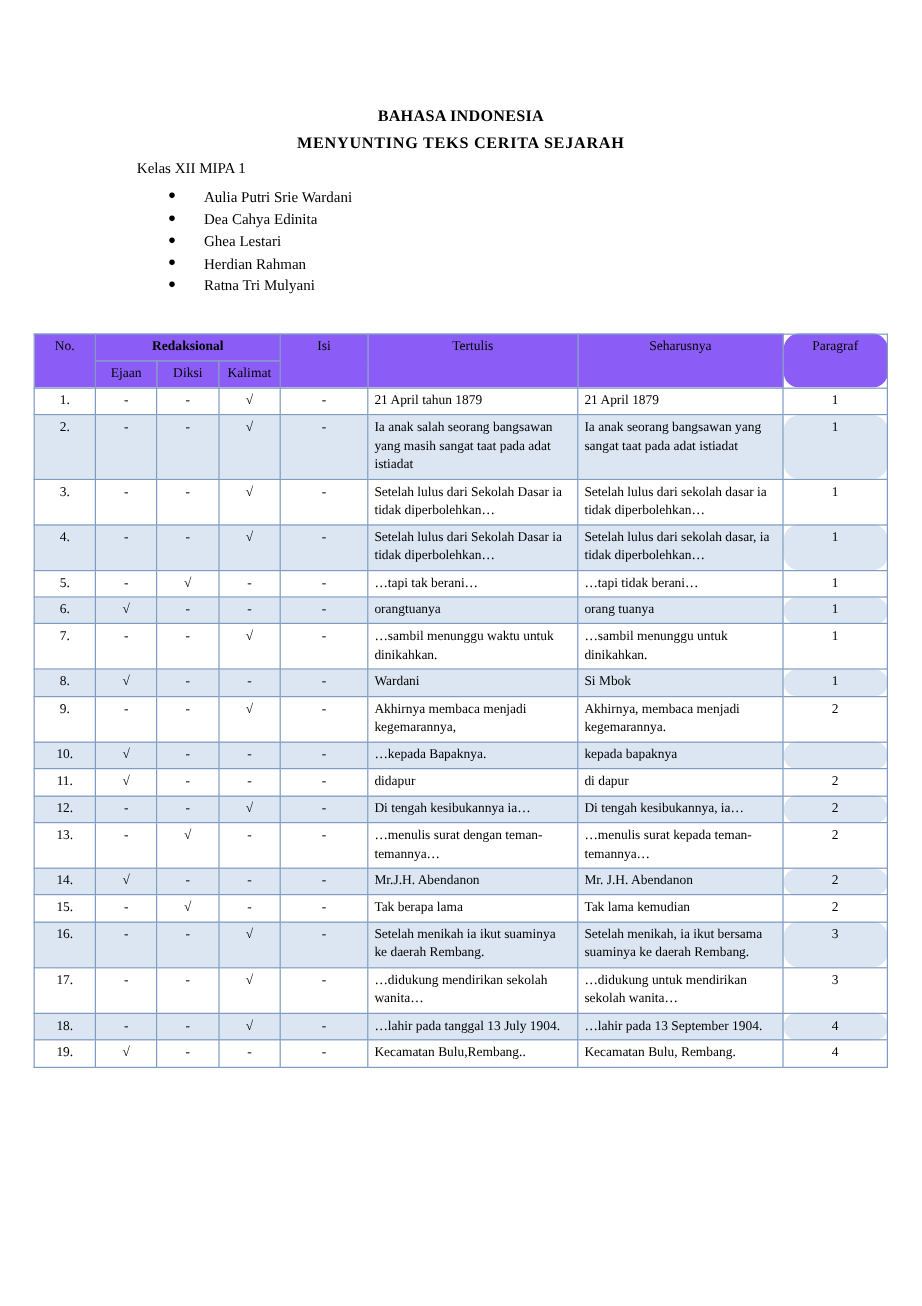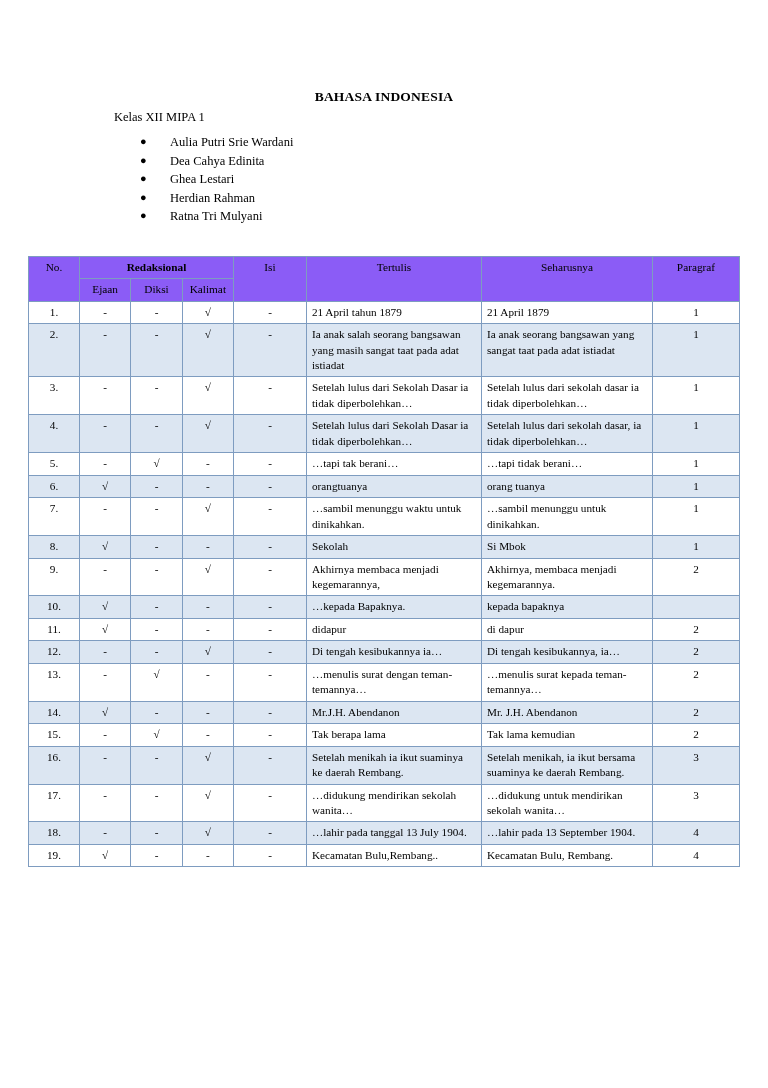--- a/index.html
+++ b/index.html
@@ -82,36 +82,37 @@
   thead th.redaksional-group {
     font-weight: bold;
   }
   .c-no { width: 40px; text-align: center; }
   .c-ejaan { width: 64px; text-align: center; }
   .c-diksi { width: 64px; text-align: center; }
   .c-kalimat { width: 64px; text-align: center; }
   .c-isi { width: 62px; text-align: center; }
   .c-tertulis { width: 164px; }
   .c-seharusnya { width: 160px; }
-  .c-paragraf { width: 76px; text-align: center; }
+  .c-paragraf { width: 76px; text-align: center; border-radius: 13px; }
   tbody tr.shade td {
     background: #dce6f2;
   }
   tbody tr.plain td {
     background: #ffffff;
   }
   td.center { text-align: center; vertical-align: middle; }
 </style>
 </head>
 <body>
 
 <div class="page">
 
   <div class="title-block">
     <div>BAHASA INDONESIA</div>
+    <div class="title-line2">MENYUNTING TEKS CERITA SEJARAH</div>
   </div>
 
   <div class="meta-block">
     <div>Kelas XII MIPA 1</div>
   </div>
 
   <ul class="members">
       <li><span class="bullet">●</span><span>Aulia Putri Srie Wardani</span></li>
       <li><span class="bullet">●</span><span>Dea Cahya Edinita</span></li>
       <li><span class="bullet">●</span><span>Ghea Lestari</span></li>
@@ -205,21 +206,21 @@
           <td class="c-tertulis">…sambil menunggu waktu untuk dinikahkan.</td>
           <td class="c-seharusnya">…sambil menunggu untuk dinikahkan.</td>
           <td class="c-paragraf center">1</td>
         </tr>
         <tr class="shade">
           <td class="c-no center">8.</td>
           <td class="c-ejaan center">√</td>
           <td class="c-diksi center">-</td>
           <td class="c-kalimat center">-</td>
           <td class="c-isi center">-</td>
-          <td class="c-tertulis">Sekolah</td>
+          <td class="c-tertulis">Wardani</td>
           <td class="c-seharusnya">Si Mbok</td>
           <td class="c-paragraf center">1</td>
         </tr>
         <tr class="plain">
           <td class="c-no center">9.</td>
           <td class="c-ejaan center">-</td>
           <td class="c-diksi center">-</td>
           <td class="c-kalimat center">√</td>
           <td class="c-isi center">-</td>
           <td class="c-tertulis">Akhirnya membaca menjadi kegemarannya,</td>

